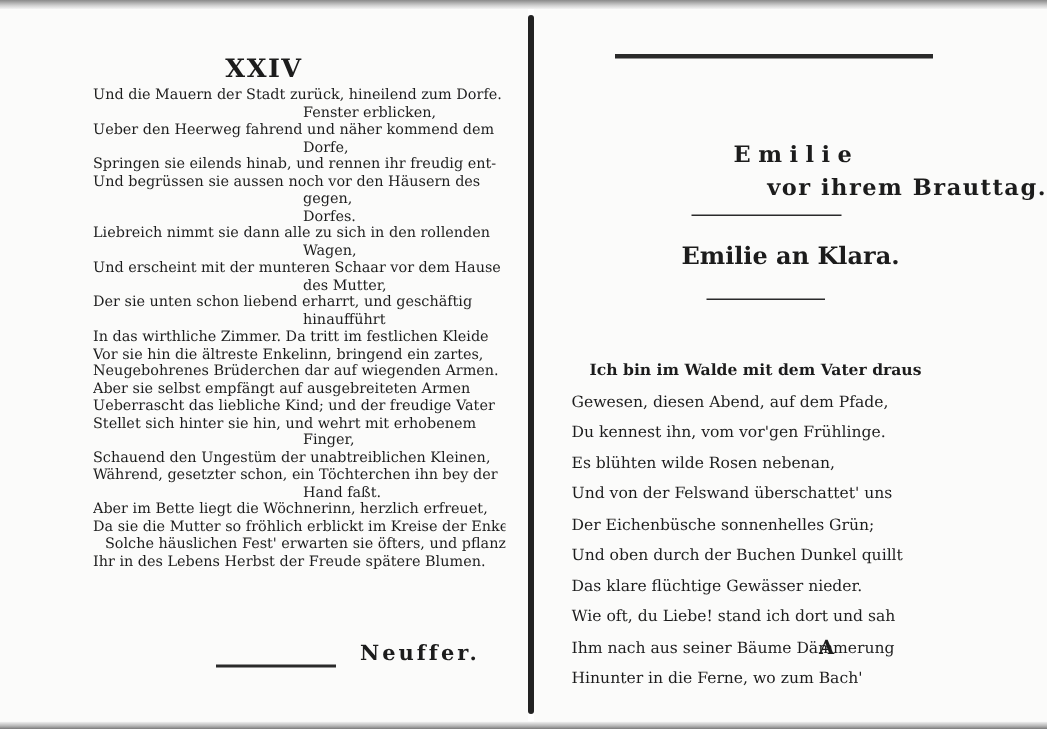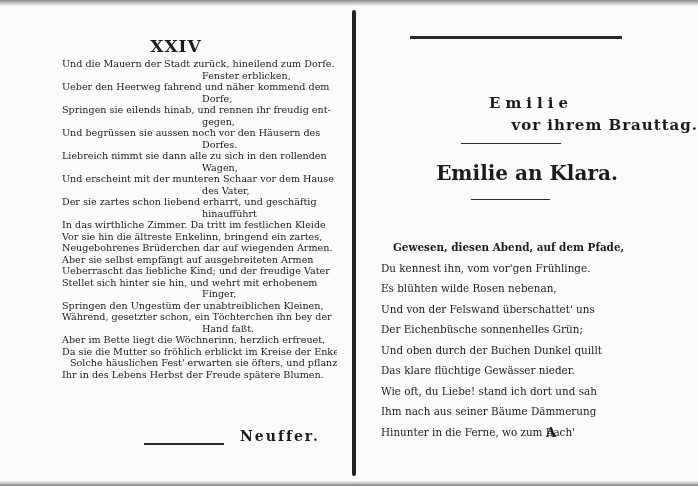--- a/index.html
+++ b/index.html
@@ -45,21 +45,21 @@
   .title1 {
     position:absolute; left:356px; width:350px; top:94px;
     text-align:center; font-size:15px; font-weight:bold; letter-spacing:5px;
   }
   .title2 {
     position:absolute; left:356px; width:342px; top:116px;
     text-align:right; font-size:15px; font-weight:bold; letter-spacing:1px;
   }
   .subtitle {
     position:absolute; left:356px; width:342px; top:161px;
-    text-align:center; font-size:20px; font-weight:bold;
+    text-align:center; font-size:16px; font-weight:bold;
   }
   .right-lines {
     position:absolute; left:381px; top:237px; width:260px;
     font-size:10.4px; line-height:20.5px;
   }
   .right-lines .ln:first-child { padding-left:12px; font-weight:bold; }
   .signature {
     position:absolute; left:546px; top:425px; font-size:13px; font-weight:bold;
   }
 </style>
@@ -71,54 +71,55 @@
 <div class="page page-right"></div>
 <div class="gutter"></div>
 
 <div class="folio">XXIV</div>
 <div class="left-lines" id="left-lines">
     <div class="ln">Und die Mauern der Stadt zurück, hineilend zum Dorfe.</div>
     <div class="ln cont">Fenster erblicken,</div>
     <div class="ln">Ueber den Heerweg fahrend und näher kommend dem</div>
     <div class="ln cont">Dorfe,</div>
     <div class="ln">Springen sie eilends hinab, und rennen ihr freudig ent-</div>
+    <div class="ln">Und begrüssen sie aussen noch vor den Häusern des</div>
     <div class="ln cont">gegen,</div>
-    <div class="ln">Und begrüssen sie aussen noch vor den Häusern des</div>
     <div class="ln cont">Dorfes.</div>
     <div class="ln">Liebreich nimmt sie dann alle zu sich in den rollenden</div>
     <div class="ln cont">Wagen,</div>
     <div class="ln">Und erscheint mit der munteren Schaar vor dem Hause</div>
-    <div class="ln cont">des Vater,</div>
-    <div class="ln">Der sie zartes schon liebend erharrt, und geschäftig</div>
+    <div class="ln cont">des Mutter,</div>
+    <div class="ln">Der sie unten schon liebend erharrt, und geschäftig</div>
     <div class="ln cont">hinaufführt</div>
     <div class="ln">In das wirthliche Zimmer. Da tritt im festlichen Kleide</div>
     <div class="ln">Vor sie hin die ältreste Enkelinn, bringend ein zartes,</div>
     <div class="ln">Neugebohrenes Brüderchen dar auf wiegenden Armen.</div>
     <div class="ln">Aber sie selbst empfängt auf ausgebreiteten Armen</div>
     <div class="ln">Ueberrascht das liebliche Kind; und der freudige Vater</div>
     <div class="ln">Stellet sich hinter sie hin, und wehrt mit erhobenem</div>
     <div class="ln cont">Finger,</div>
-    <div class="ln">Springen den Ungestüm der unabtreiblichen Kleinen,</div>
+    <div class="ln">Schauend den Ungestüm der unabtreiblichen Kleinen,</div>
     <div class="ln">Während, gesetzter schon, ein Töchterchen ihn bey der</div>
     <div class="ln cont">Hand faßt.</div>
     <div class="ln">Aber im Bette liegt die Wöchnerinn, herzlich erfreuet,</div>
     <div class="ln">Da sie die Mutter so fröhlich erblickt im Kreise der Enkel.</div>
     <div class="ln indent">Solche häuslichen Fest' erwarten sie öfters, und pflanzen</div>
     <div class="ln">Ihr in des Lebens Herbst der Freude spätere Blumen.</div>
   </div>
 <div class="rule" style="left:144px; top:443px; width:80px;"></div>
 <div class="author">Neuffer.</div>
 
 <div class="rule" style="left:410px; top:36px; width:212px; height:3px;"></div>
 <div class="title1">Emilie</div>
 <div class="title2">vor ihrem Brauttag.</div>
 <div class="rule" style="left:461px; top:143px; width:100px; height:1px;"></div>
 <div class="subtitle">Emilie an Klara.</div>
 <div class="rule" style="left:471px; top:199px; width:79px; height:1px;"></div>
 <div class="right-lines" id="right-lines">
+    <div class="ln">Ich bin im Walde mit dem Vater draus</div>
     <div class="ln">Gewesen, diesen Abend, auf dem Pfade,</div>
     <div class="ln">Du kennest ihn, vom vor'gen Frühlinge.</div>
     <div class="ln">Es blühten wilde Rosen nebenan,</div>
     <div class="ln">Und von der Felswand überschattet' uns</div>
     <div class="ln">Der Eichenbüsche sonnenhelles Grün;</div>
     <div class="ln">Und oben durch der Buchen Dunkel quillt</div>
     <div class="ln">Das klare flüchtige Gewässer nieder.</div>
     <div class="ln">Wie oft, du Liebe! stand ich dort und sah</div>
     <div class="ln">Ihm nach aus seiner Bäume Dämmerung</div>
     <div class="ln">Hinunter in die Ferne, wo zum Bach'</div>

